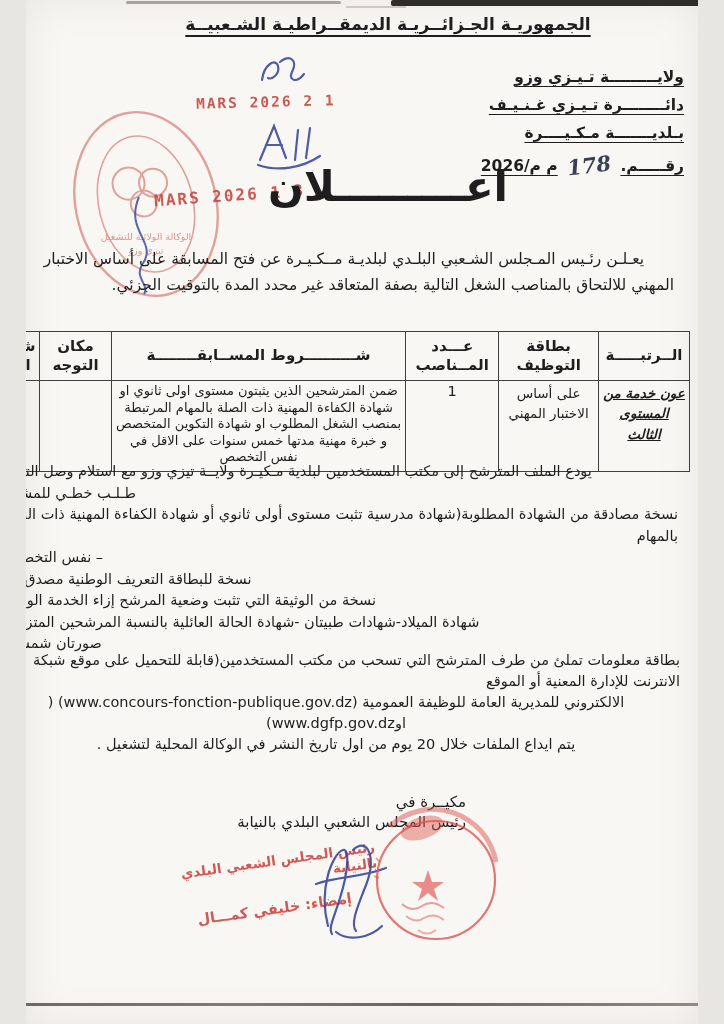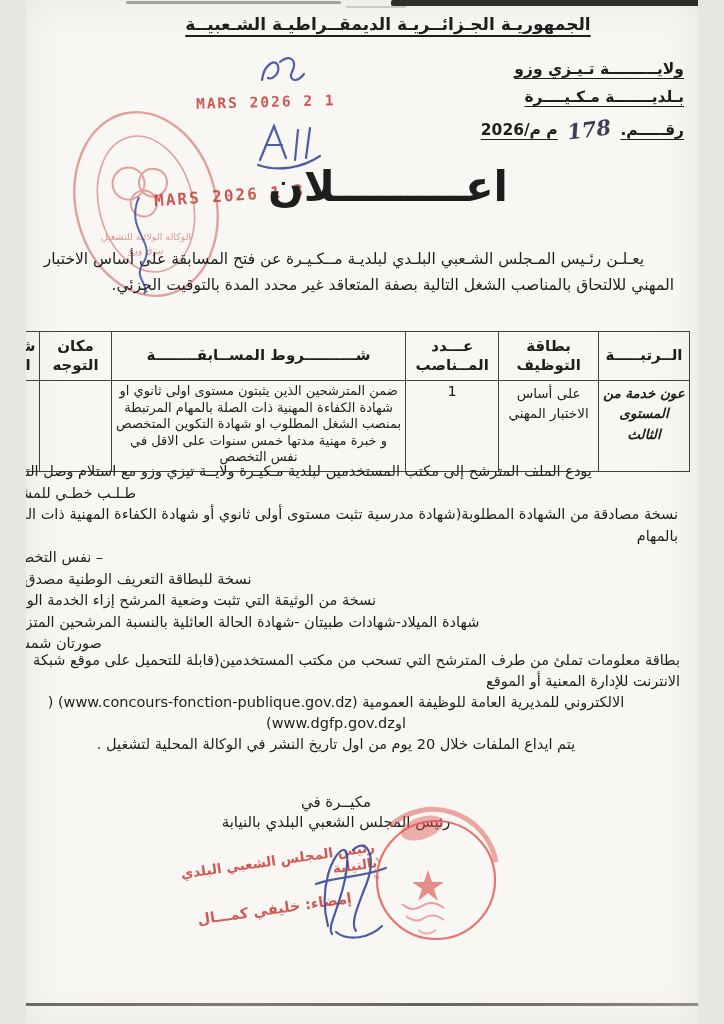--- a/index.html
+++ b/index.html
@@ -12,53 +12,53 @@
   .abs{position:absolute;}
   
   .artifact-bar-1{left:365px;top:0;width:359px;height:6px;background:#2f2d2a;border-radius:2px;}
   .artifact-bar-2{left:100px;top:1px;width:215px;height:3px;background:#6a665f;opacity:.55;border-radius:2px;}
   .artifact-bar-3{left:320px;top:6px;width:60px;height:2px;background:#938e85;opacity:.4;}
   .artifact-bottom{left:0;top:1003px;width:724px;height:3px;
     background:linear-gradient(90deg,#55504a 0%,#6c675f 30%,#4d4842 55%,#6c675f 80%,#8a857c 100%);opacity:.85;}
   
   .republic{top:14px;left:0;width:724px;text-align:center;font-size:17px;font-weight:bold;}
   .republic span{text-decoration:underline;text-underline-offset:5px;text-decoration-thickness:1.5px;}
-  .letterhead{top:56px;right:14px;width:278px;font-size:15.5px;font-weight:bold;line-height:27px;text-align:right;}
+  .letterhead{top:64px;right:14px;width:278px;font-size:15.5px;font-weight:bold;line-height:27px;text-align:right;}
   .letterhead .lh-line{text-decoration:underline;text-underline-offset:4px;display:inline-block;margin-bottom:1px;}
   .ref-line{margin-top:2px;font-weight:bold;}
   .ref-underline{text-decoration:underline;text-underline-offset:4px;}
   .ref-hand{display:inline-block;font-family:"DejaVu Serif","Liberation Serif",serif;font-style:italic;
     font-weight:700;font-size:21px;color:#3a3f55;transform:rotate(-7deg) translateY(2px);margin:0 4px;}
   
   .date-stamp{color:#c9423d;font-family:"DejaVu Sans Mono","Liberation Mono",monospace;
     font-weight:bold;letter-spacing:2px;white-space:nowrap;opacity:.88;}
   .date-1{left:170px;top:94px;font-size:14.5px;transform:rotate(-1.5deg);}
   .date-2{left:128px;top:186px;font-size:16px;transform:rotate(-4deg);}
   .main-title{top:162px;left:0;width:724px;text-align:center;font-size:42px;font-weight:bold;letter-spacing:1px;}
   
   .intro{top:246px;right:24px;width:668px;font-size:15.5px;line-height:26px;text-align:right;}
   .intro .indent{padding-right:30px;}
   
   table.grid{position:absolute;top:331px;right:8px;width:708px;border-collapse:collapse;direction:rtl;}
   table.grid th,table.grid td{border:1.6px solid #3f3f3f;padding:2px 3px;}
   table.grid th{font-size:15px;font-weight:bold;height:44px;line-height:1.3;}
   td.cell-rank{vertical-align:top;padding-top:8px;text-align:center;font-size:13.5px;font-weight:600;
-    font-style:italic;font-family:"DejaVu Serif","Liberation Serif",serif;line-height:1.5;}
+    font-style:italic;font-family:"DejaVu Serif","Liberation Serif",serif;line-height:1.5;text-decoration:underline;}
   td.cell-mode{vertical-align:top;padding-top:8px;text-align:center;font-size:13.5px;line-height:1.5;}
   td.cell-count{vertical-align:top;padding-top:28px;text-align:center;font-size:14.5px;}
   td.cell-cond{vertical-align:top;padding-top:4px;text-align:center;font-size:13px;line-height:16.5px;height:86px;}
   
   .dossier{top:461px;right:20px;width:684px;font-size:14.5px;line-height:21.5px;}
   .dossier .c{text-align:left;}
   .dossier .r{text-align:right;}
   .info{top:650px;right:18px;width:688px;font-size:14.5px;line-height:21px;}
   .info .c{text-align:center;}
   .info .r{text-align:right;}
   
-  .closing{top:792px;left:180px;width:260px;text-align:center;font-size:15px;line-height:20px;}
+  .closing{top:792px;left:180px;width:260px;text-align:right;font-size:15px;line-height:20px;}
   .sig-stamp{left:138px;top:853px;width:215px;color:#cf4742;font-weight:bold;
     transform:rotate(-8deg);text-align:right;opacity:.9;}
   .sig-stamp .s1{font-size:13.5px;}
   .sig-stamp .s2{font-size:14.5px;margin-top:16px;padding-left:8px;padding-right:30px;text-align:right;}
   svg{overflow:visible;}
 </style>
 </head>
 <body>
 
 <div class="page">
@@ -67,20 +67,21 @@
   <div class="abs artifact-bar-2"></div>
   <div class="abs artifact-bar-3"></div>
   <div class="abs artifact-bottom"></div>
 
   <div class="abs republic">
     <span>الجمهوريـة الجـزائــريـة الديمقــراطيـة الشـعبيــة</span>
   </div>
 
   <div class="abs letterhead">
     <div><span class="lh-line">ولايـــــــــة تـيـزي وزو</span></div>
+    <div><span class="lh-line">دائــــــــرة تـيـزي غـنـيـف</span></div>
     <div><span class="lh-line">بـلديـــــــة مـكـيــــرة</span></div>
     <div class="ref-line">
       <span class="ref-underline">رقـــــم.</span>
       <span class="ref-hand">178</span>
       <span class="ref-underline">م م/2026</span>
     </div>
   </div>
 
   <svg class="abs" style="left:28px;top:102px;" width="185" height="205" viewBox="0 0 185 205">
     <defs>

